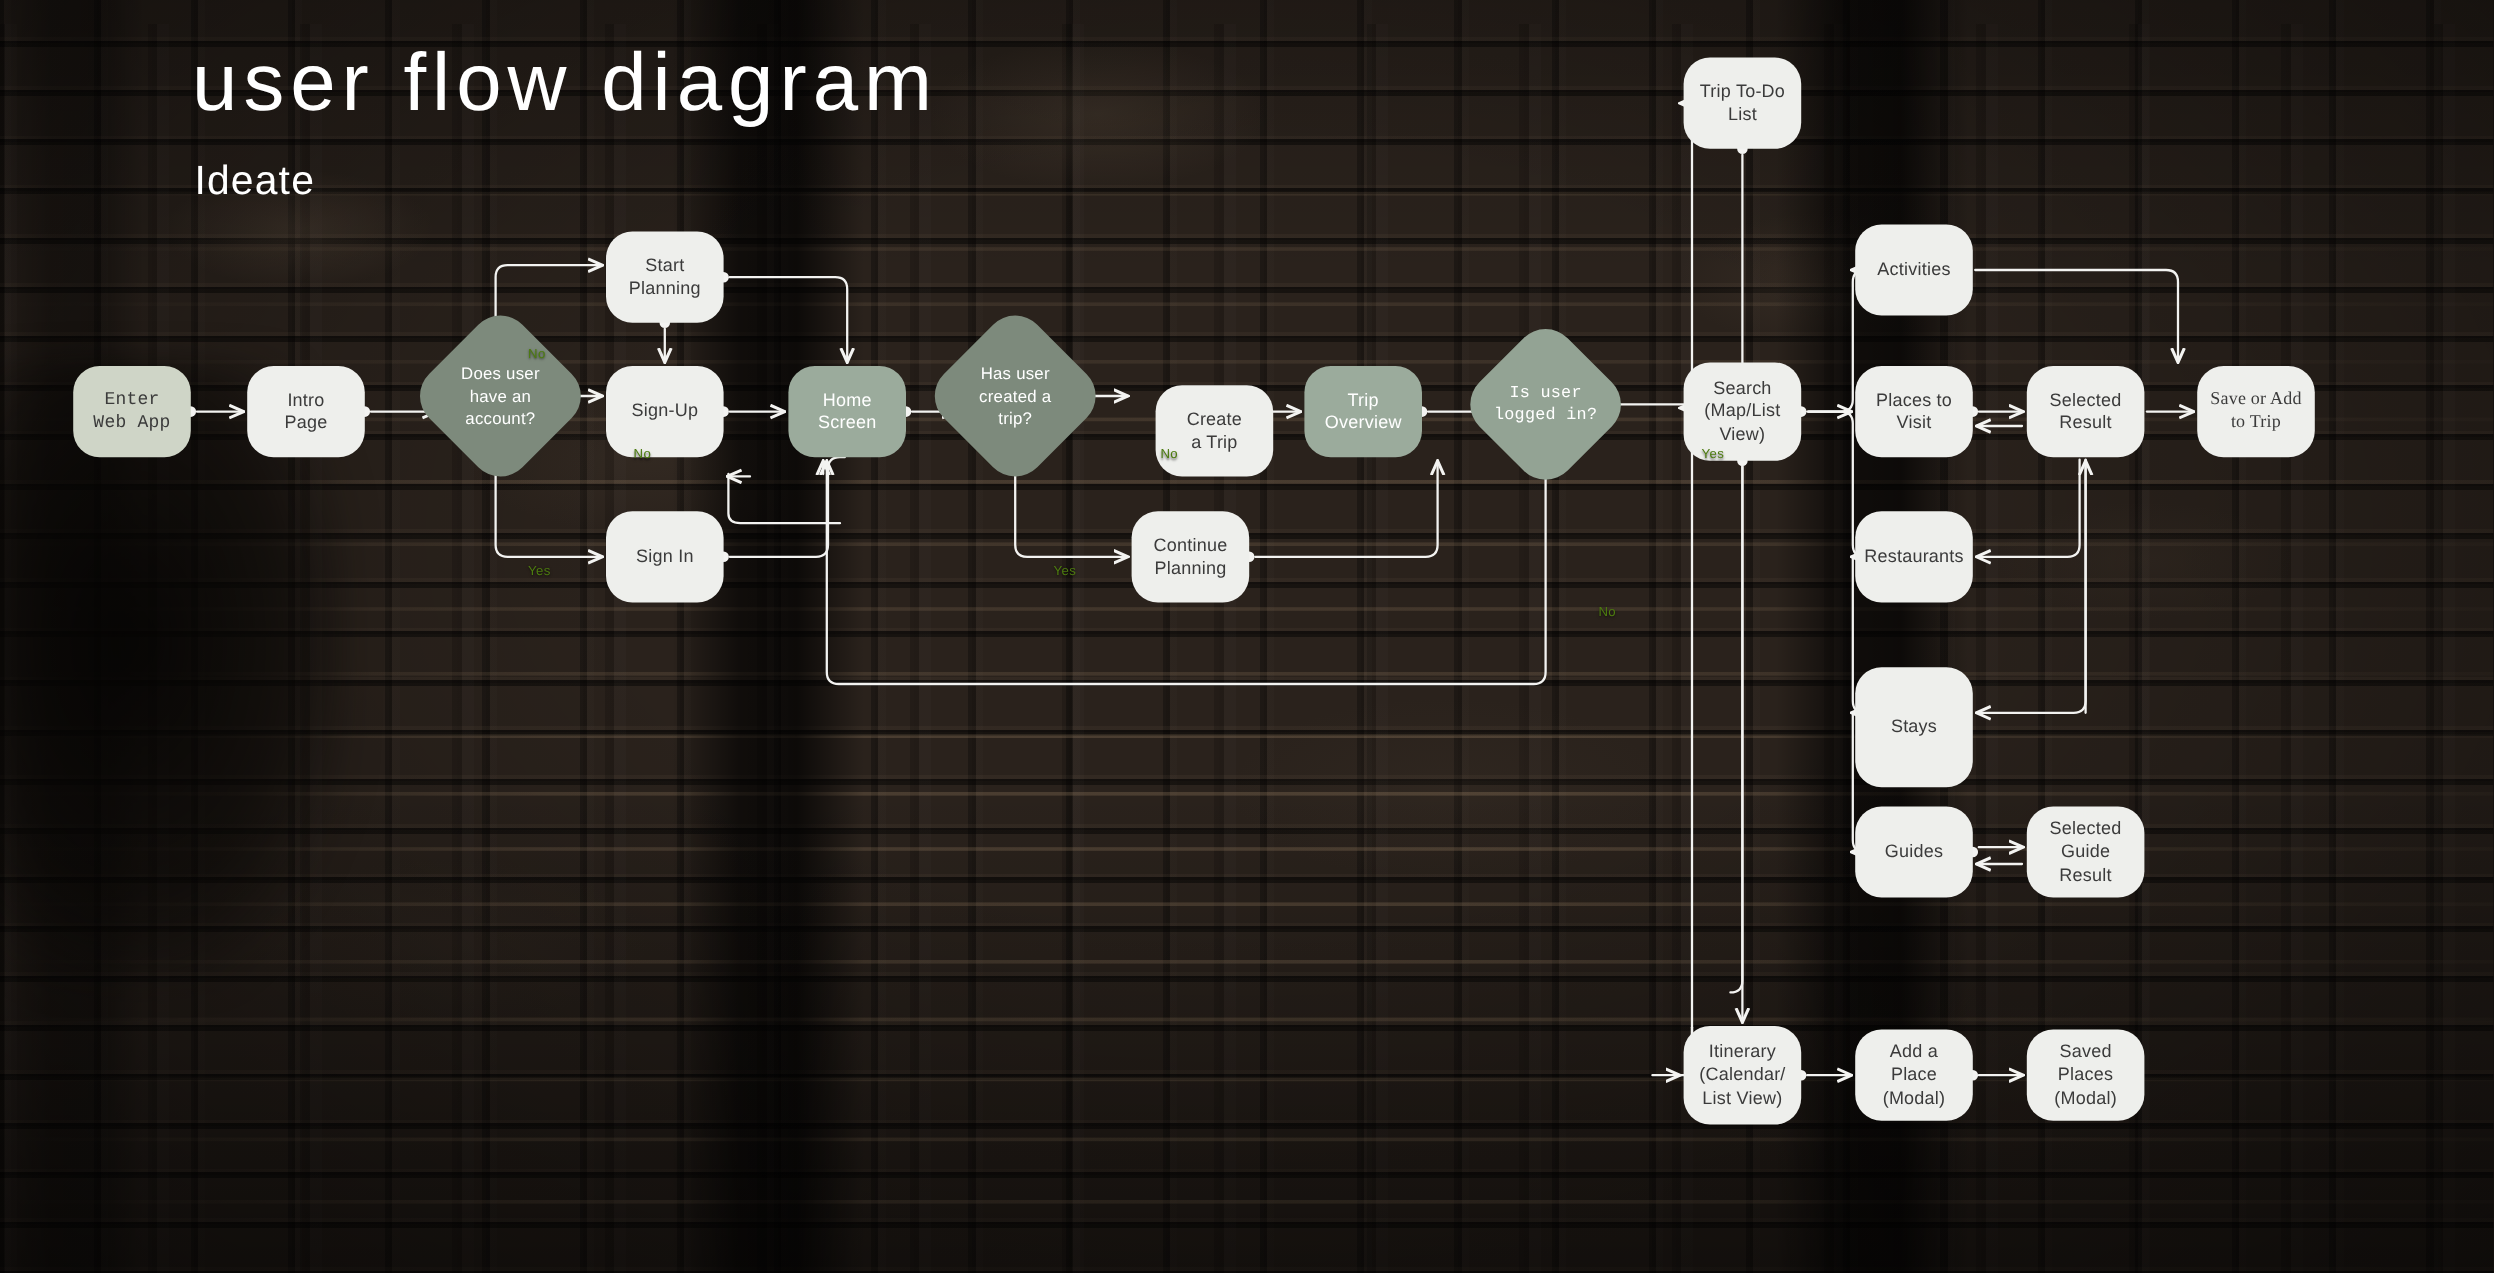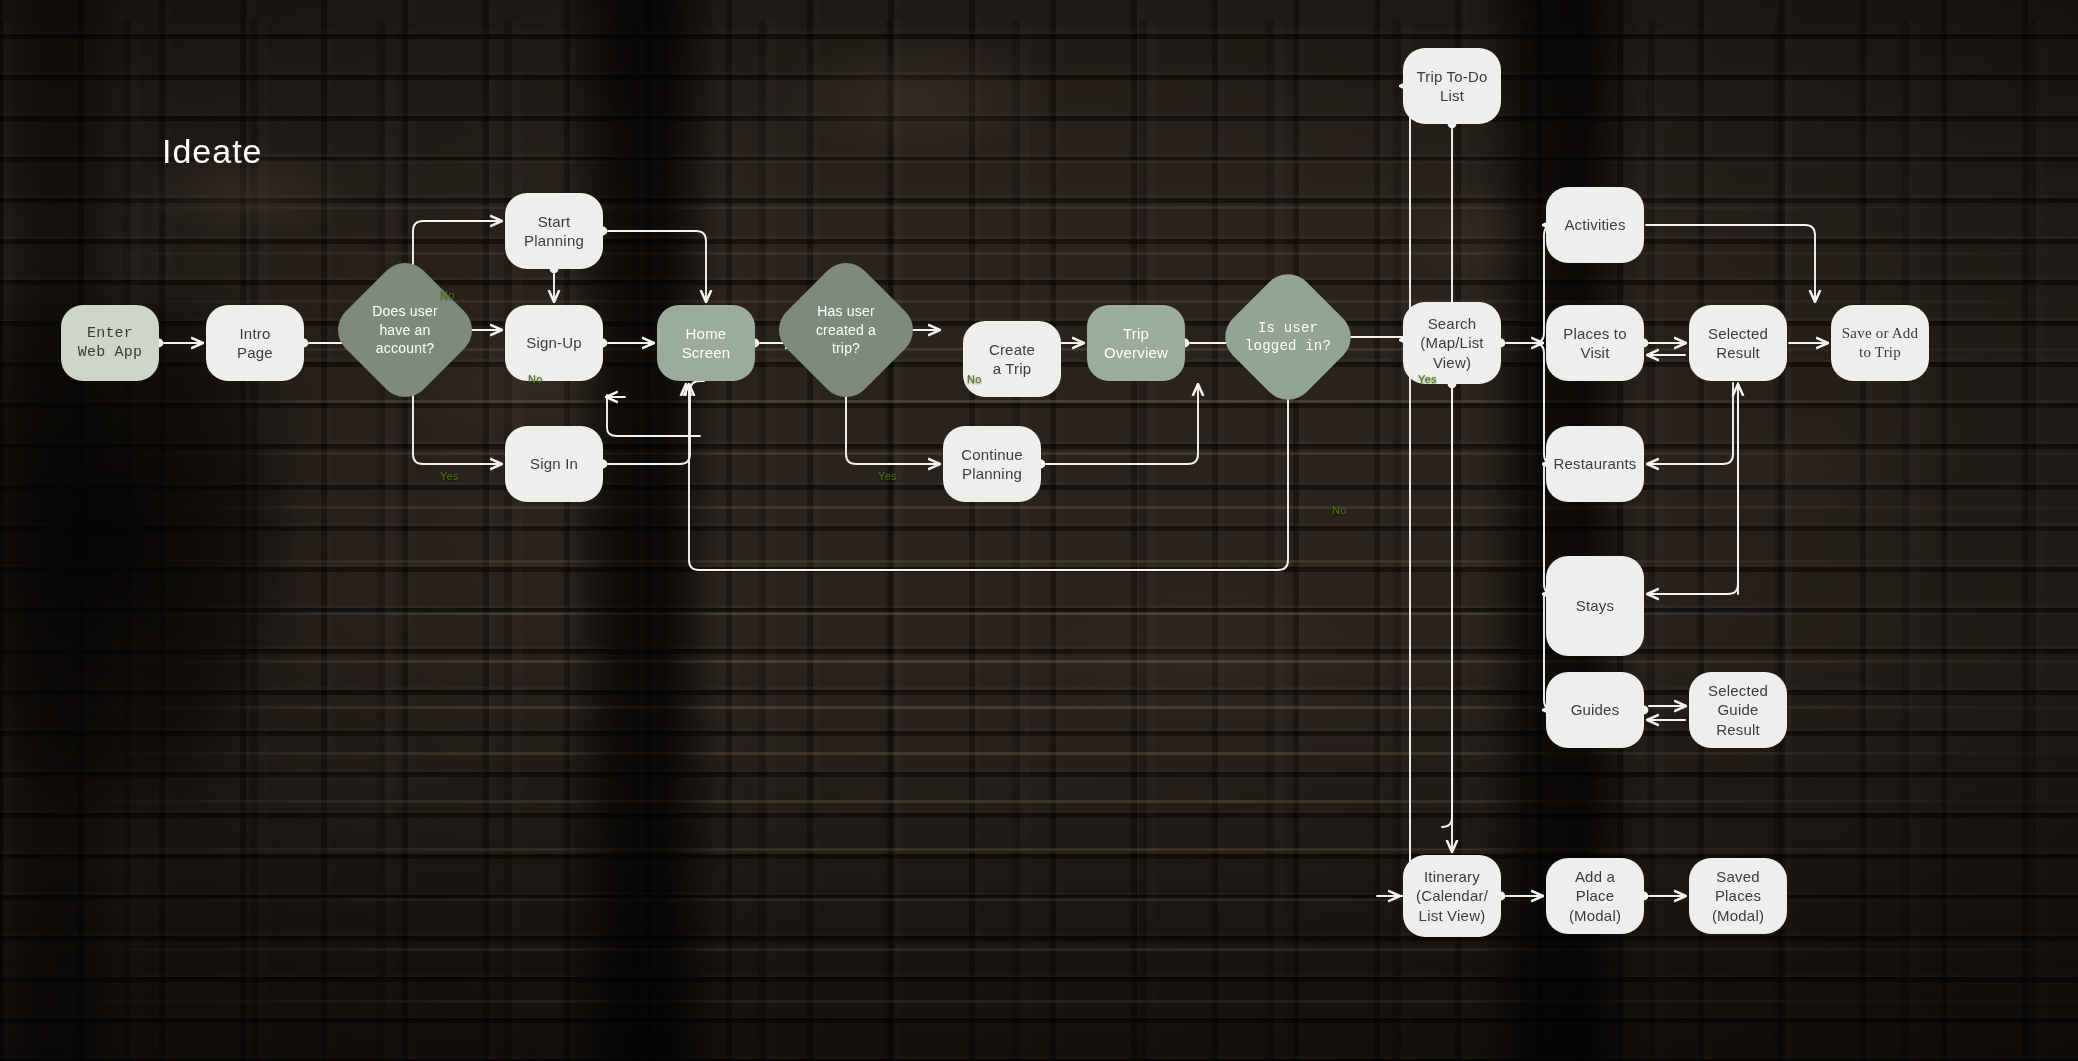--- a/index.html
+++ b/index.html
@@ -148,20 +148,21 @@
         <div class="ledge" style="top: 948px; opacity: 0.42;"></div>
         <div class="ledge" style="top: 1000px; opacity: 0.42;"></div>
       </div>
     <div class="pillar" style="left:560px;width:160px;"></div>
     <div class="pillar" style="left:1480px;width:160px;"></div>
     <div class="pillar" style="left:0px;width:120px;opacity:.5;"></div>
     <div class="blur-blob"></div>
     <div class="layer vignette"></div>
   </div>
 
+  <div id="title">user flow diagram</div>
   <div id="subtitle">Ideate</div>
 
   <div id="flow">
     <svg id="wires" viewBox="0 0 2078 1061" preserveAspectRatio="none">
         <defs>
           <marker id="ah" viewBox="0 0 10 10" refX="9" refY="5" markerWidth="7" markerHeight="7" orient="auto-start-reverse">
             <path d="M0,1 L9,5 L0,9" fill="none" stroke="#f3f3f1" stroke-width="1.5"></path>
           </marker>
         </defs>
         <circle cx="159" cy="343" r="4.4"></circle>
@@ -232,21 +233,21 @@
         <circle cx="1644" cy="896" r="4.4"></circle>
         <path d="M1649,896 H1686" marker-end="url(#ah)" stroke-linecap="round" stroke-linejoin="round"></path>
       </svg>
     <div id="nodes">
         <div class="node rect accent" style="left: 61px; top: 305px; width: 98px; height: 76px; font-family: Liberation Mono, monospace;">
           <span>Enter<br>Web App</span>
         </div>
         <div class="node rect " style="left: 206px; top: 305px; width: 98px; height: 76px;">
           <span>Intro<br>Page</span>
         </div>
-        <div class="diamond-wrap" style="left: 350px; top: 275px; width: 110px; height: 110px;">
+        <div class="diamond-wrap" style="left: 362px; top: 275px; width: 110px; height: 110px;">
           <div class="diamond"></div>
           <div class="diamond-label">Does user<br>have an<br>account?</div>
         </div>
         <div class="node rect " style="left: 505px; top: 193px; width: 98px; height: 76px;">
           <span>Start<br>Planning</span>
         </div>
         <div class="node rect " style="left: 505px; top: 305px; width: 98px; height: 76px;">
           <span>Sign-Up</span>
         </div>
         <div class="node rect " style="left: 505px; top: 426px; width: 98px; height: 76px;">

